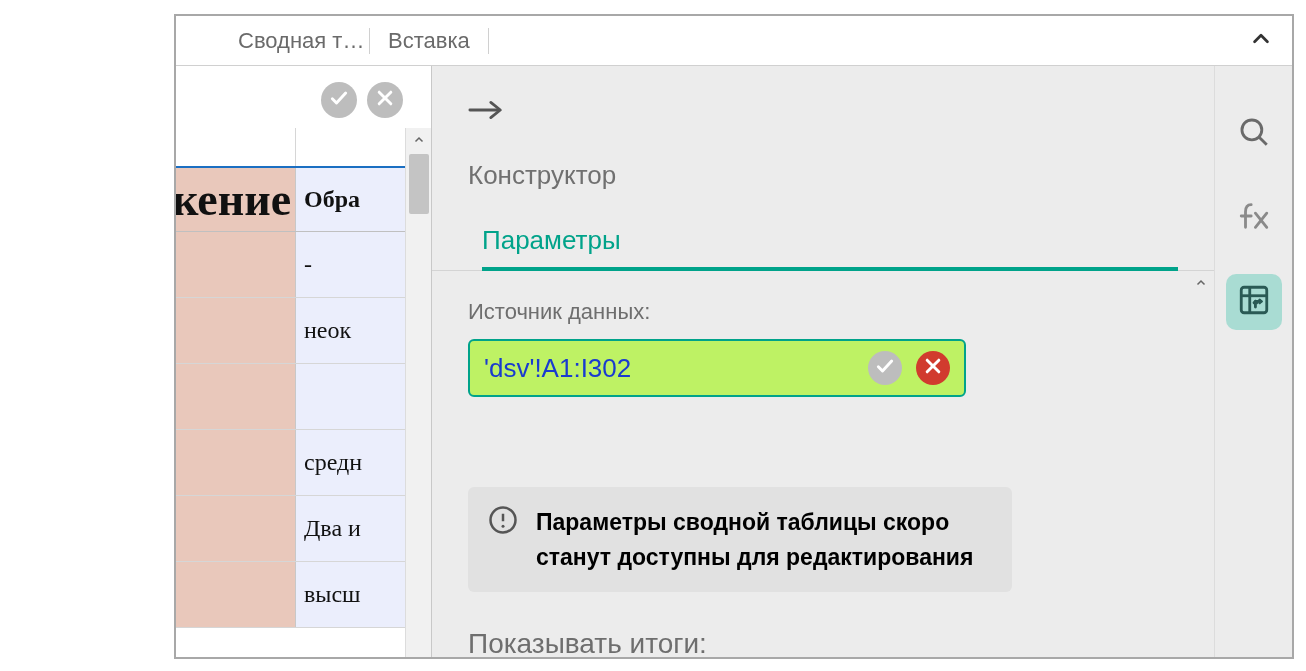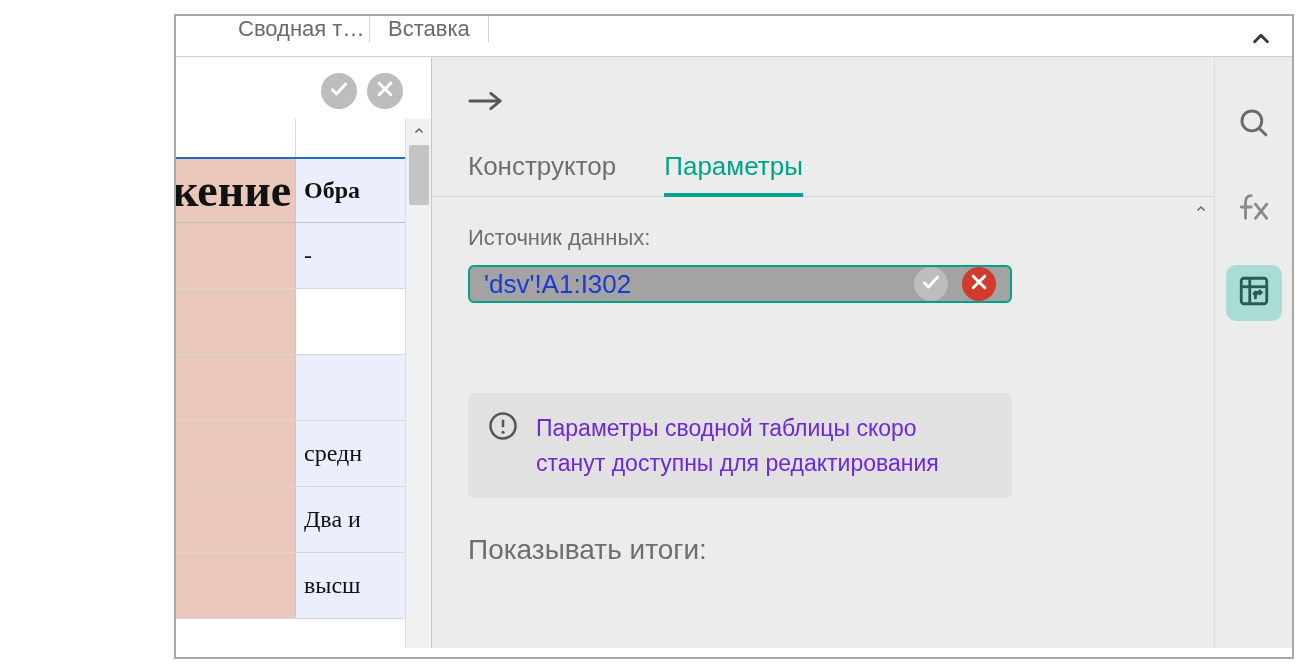--- a/index.html
+++ b/index.html
@@ -16,24 +16,24 @@
     left: 174px;
     top: 14px;
     width: 1120px;
     height: 645px;
     border: 2px solid #a8a8a8;
     background: #fff;
     overflow: hidden;
   }
   
   .tabstrip {
-    height: 41px;
+    height: 50px;
     border-bottom: 1px solid #d0d0d0;
     display: flex;
-    align-items: flex-start;
+    align-items: center;
     position: relative;
   }
   .tabstrip .spacer-left {
     width: 44px;
     border-right: 1px solid #d0d0d0;
   }
   .tab {
     padding: 0 18px;
     display: flex;
     align-items: center;
@@ -180,24 +180,25 @@
     height: 36px;
     cursor: pointer;
     display: flex;
     align-items: center;
     justify-content: flex-start;
   }
   .arrow-right svg { width: 38px; height: 24px; }
 
   .panel-tabs {
     display: flex;
-    gap: 34px;
+    gap: 20px;
     margin-top: 30px;
     padding: 0 36px;
     border-bottom: 1px solid #d4d4d4;
+    flex-direction: column;
   }
   .ptab {
     font-size: 26px;
     color: #707070;
     padding-bottom: 14px;
     cursor: pointer;
     position: relative;
   }
   .ptab.active {
     color: #00a38a;
@@ -222,23 +223,23 @@
     font-size: 22px;
     color: #6e6e6e;
     margin-bottom: 14px;
   }
   .input-wrap {
     display: flex;
     align-items: center;
     gap: 14px;
     border: 2px solid #00a38a;
     border-radius: 6px;
-    background: #a3a3a3;
-    padding: 0 14px;
-    width: 544px;
+    background: #bef264;
+    padding: 10px 14px;
+    width: 498px;
   }
   .input-wrap input {
     flex: 1;
     border: none;
     outline: none;
     font-size: 26px;
     color: #1a3bcf;
     font-family: inherit;
     background: transparent;
   }
@@ -255,22 +256,23 @@
   .info-box .info-icon {
     width: 30px;
     height: 30px;
     flex-shrink: 0;
     display: flex;
     align-items: center;
     justify-content: center;
   }
   .info-box .info-text {
     font-size: 23px;
-    color: #6d28d9;
+    color: #000000;
     line-height: 1.5;
+    font-weight: bold;
   }
   .show-totals {
     margin-top: 36px;
     font-size: 28px;
     color: #6e6e6e;
   }
 
   .panel-vscroll {
     position: absolute;
     top: 0;
@@ -361,20 +363,21 @@
         <div class="grid-row header">
           <div class="cell-a header">кение</div>
           <div class="cell-b header">Обра</div>
         </div>
         <div class="grid-row">
           <div class="cell-a"></div>
           <div class="cell-b">-</div>
         </div>
         <div class="grid-row">
           <div class="cell-a"></div>
+          <div class="cell-b">неок</div>
         </div>
         <div class="grid-row">
           <div class="cell-a"></div>
           <div class="cell-b"></div>
         </div>
         <div class="grid-row">
           <div class="cell-a"></div>
           <div class="cell-b">средн</div>
         </div>
         <div class="grid-row">

